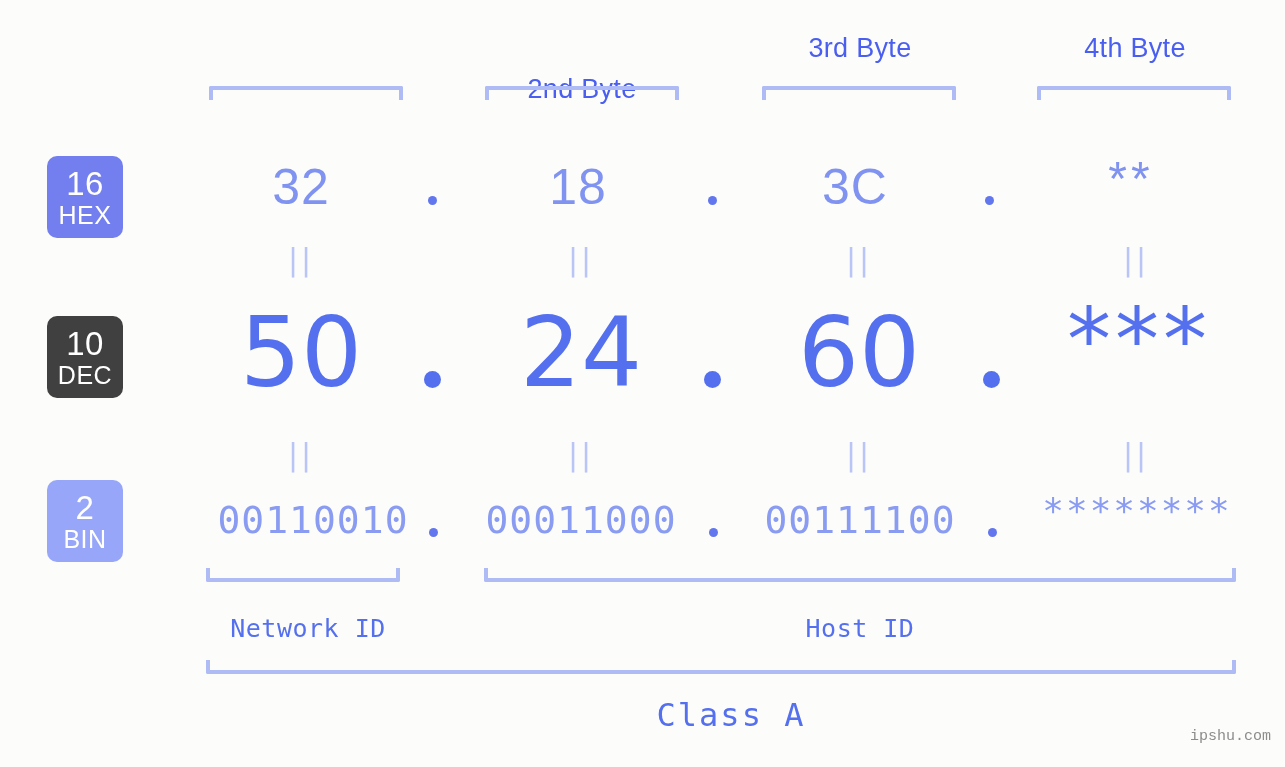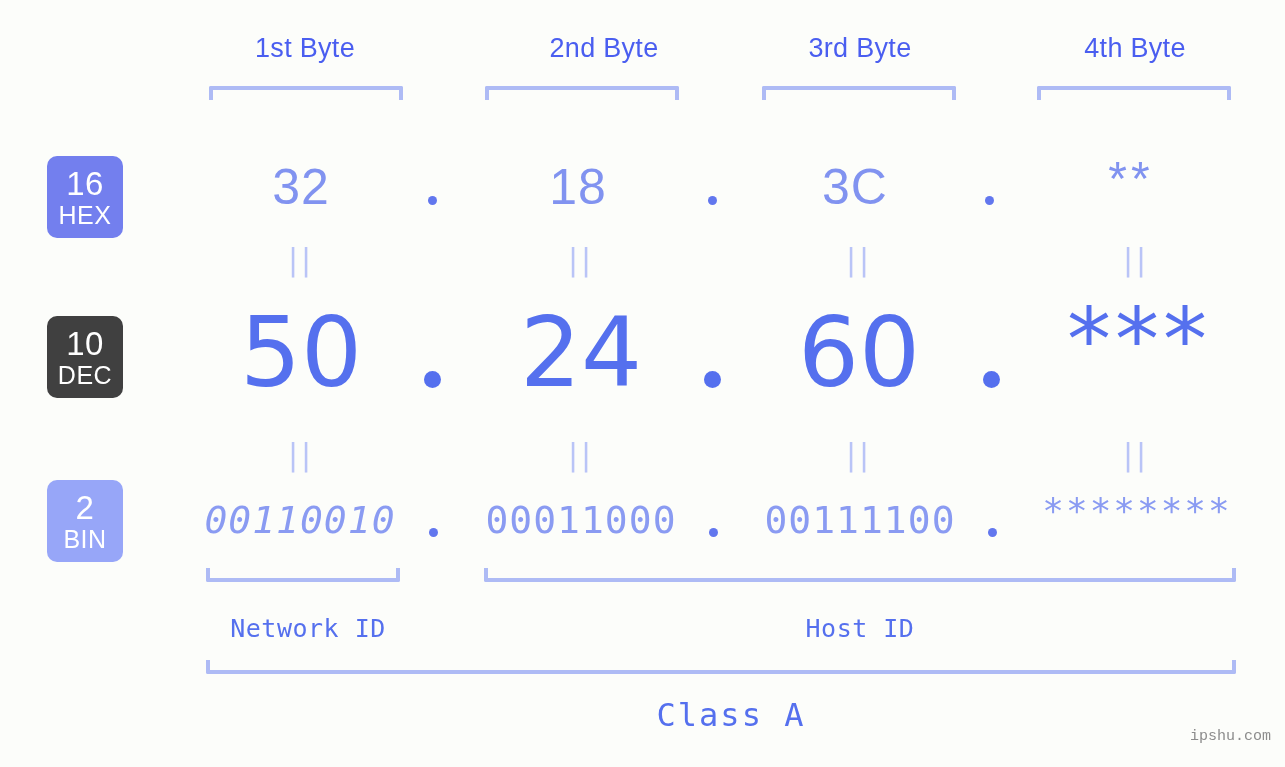--- a/index.html
+++ b/index.html
@@ -160,22 +160,21 @@
     font-size: 15px;
     color: #8c8c8c;
     letter-spacing: 0px;
   }
 </style>
 </head>
 <body>
 
 <div class="stage">
 
-  <div class="byte-label" style="left:205px; width:200px;">1st Byte</div>
-  <div class="byte-label" style="left:504px; width:200px;">2nd Byte</div>
+  <div class="byte-label" style="left:482px; width:200px;margin-top:41px;">2nd Byte</div>
   <div class="byte-label" style="left:760px; width:200px;">3rd Byte</div>
   <div class="byte-label" style="left:1035px; width:200px;">4th Byte</div>
 
   <div class="bracket-top" style="left:209px; top:86px; width:194px;"></div>
   <div class="bracket-top" style="left:485px; top:86px; width:194px;"></div>
   <div class="bracket-top" style="left:762px; top:86px; width:194px;"></div>
   <div class="bracket-top" style="left:1037px; top:86px; width:194px;"></div>
 
   <div class="badge" style="top:156px; background:#737fee;">
     <span class="num">16</span>
@@ -216,21 +215,21 @@
   <div class="eq" style="left:486px; top:440px; width:190px; text-align:center;">||</div>
   <div class="eq" style="left:764px; top:440px; width:190px; text-align:center;">||</div>
   <div class="eq" style="left:1041px; top:440px; width:190px; text-align:center;">||</div>
 
   <div class="badge" style="top:480px; background:#97a6f8;">
     <span class="num">2</span>
     <span class="nm">BIN</span>
   </div>
 
   <div class="row-bin">
-    <div class="val" style="left:189px; top:501px; width:222px;font-style:italic;">00110010</div>
+    <div class="val" style="left:202px; top:501px; width:222px;">00110010</div>
     <div class="dot dot-bin" style="left:429px; top:528px;"></div>
     <div class="val" style="left:470px; top:501px; width:222px;">00011000</div>
     <div class="dot dot-bin" style="left:709px; top:528px;"></div>
     <div class="val" style="left:749px; top:501px; width:222px;">00111100</div>
     <div class="dot dot-bin" style="left:988px; top:528px;"></div>
     <div class="val stars-bin" style="left:1026px; top:493px; width:222px; font-size:36px; letter-spacing:2px;">********</div>
   </div>
 
   <div class="bracket-bottom" style="left:206px; top:568px; width:194px;"></div>
   <div class="bracket-bottom" style="left:484px; top:568px; width:752px;"></div>

